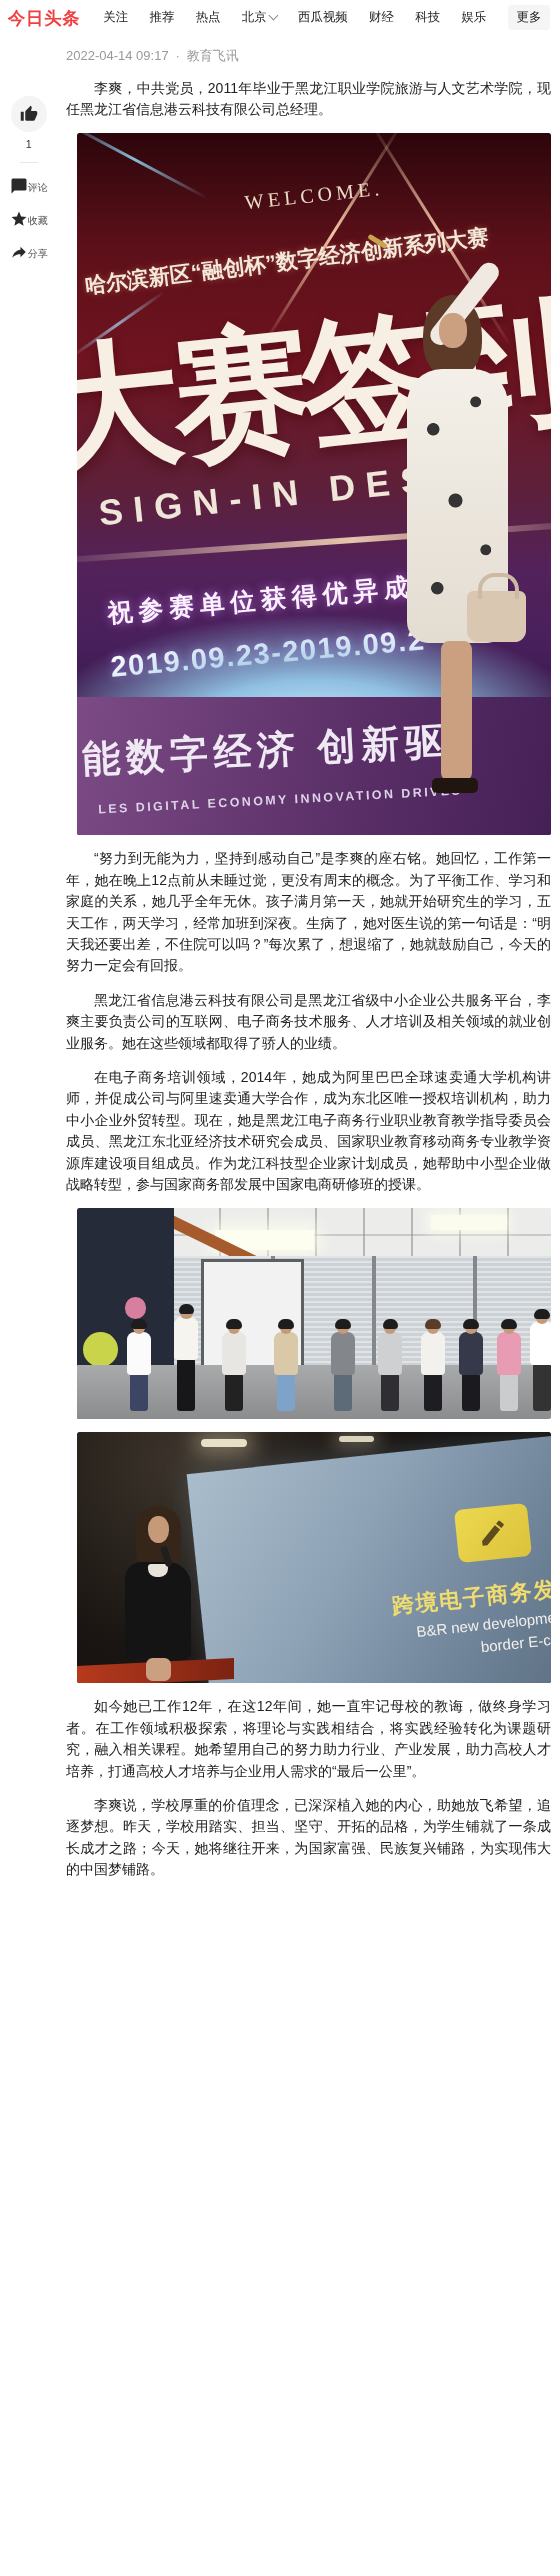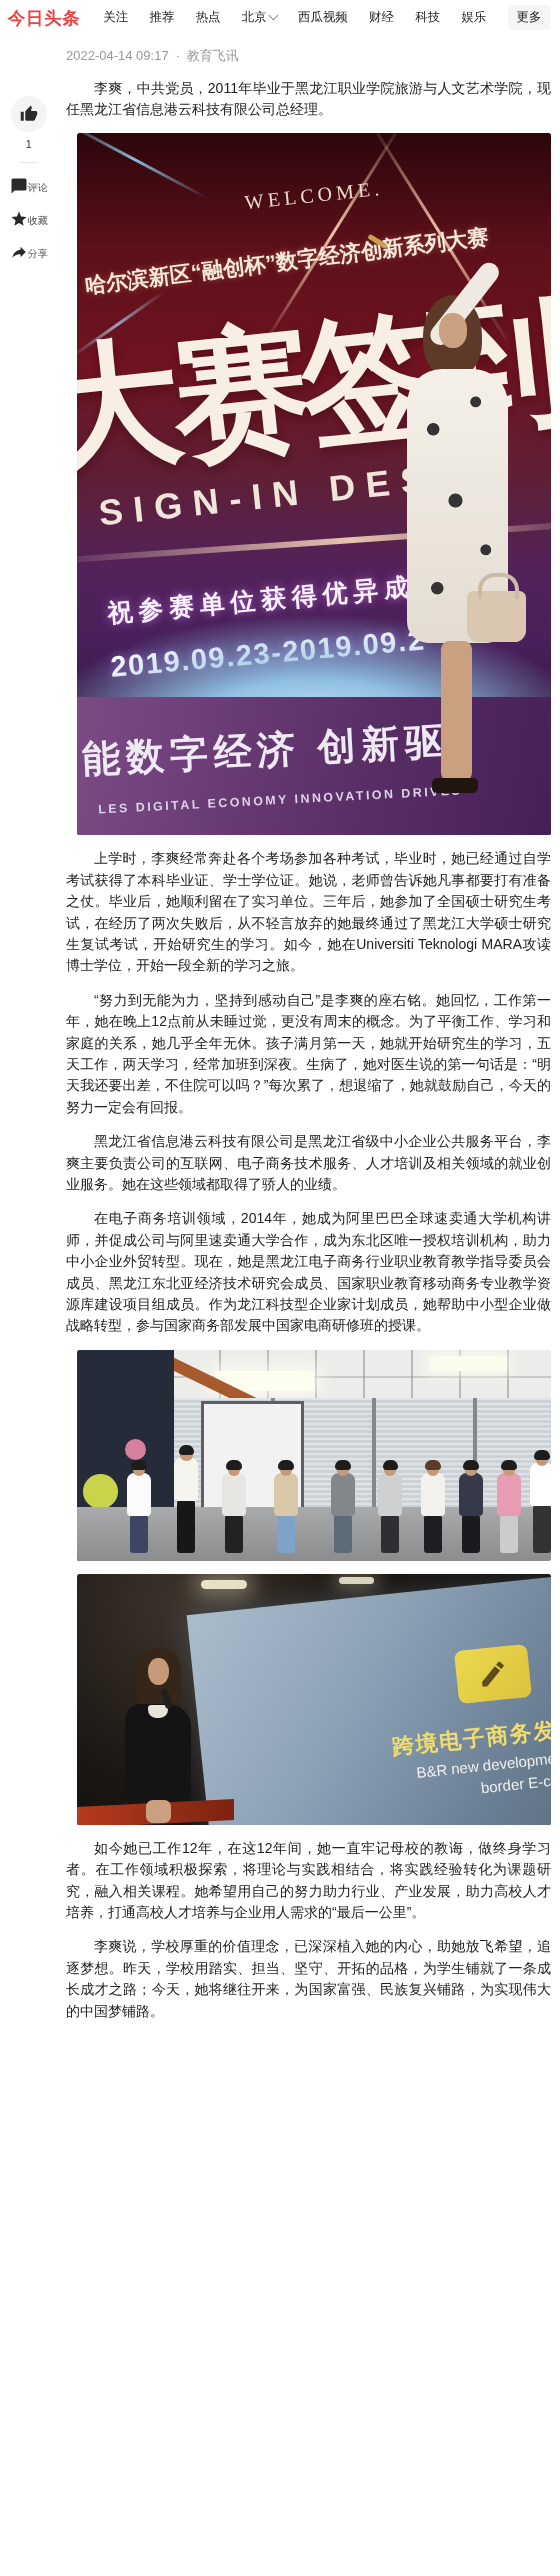--- a/index.html
+++ b/index.html
@@ -227,21 +227,20 @@
         <div class="w-arm"></div>
         <div class="w-pen"></div>
         <div class="w-hair"></div>
         <div class="w-face"></div>
         <div class="w-coat"></div>
         <div class="w-bag"></div>
         <div class="w-legs"></div>
         <div class="w-shoes"></div>
       </figure>
 
-      <p>上学时，李爽经常奔赴各个考场参加各种考试，毕业时，她已经通过自学考试获得了本科毕业证、学士学位证。她说，老师曾告诉她凡事都要打有准备之仗。毕业后，她顺利留在了实习单位。三年后，她参加了全国硕士研究生考试，在经历了两次失败后，从不轻言放弃的她最终通过了黑龙江大学硕士研究生复试考试，开始研究生的学习。如今，她在Universiti Teknologi MARA攻读博士学位，开始一段全新的学习之旅。</p>
       <p>“努力到无能为力，坚持到感动自己”是李爽的座右铭。她回忆，工作第一年，她在晚上12点前从未睡过觉，更没有周末的概念。为了平衡工作、学习和家庭的关系，她几乎全年无休。孩子满月第一天，她就开始研究生的学习，五天工作，两天学习，经常加班到深夜。生病了，她对医生说的第一句话是：“明天我还要出差，不住院可以吗？”每次累了，想退缩了，她就鼓励自己，今天的努力一定会有回报。</p>
       <p>黑龙江省信息港云科技有限公司是黑龙江省级中小企业公共服务平台，李爽主要负责公司的互联网、电子商务技术服务、人才培训及相关领域的就业创业服务。她在这些领域都取得了骄人的业绩。</p>
       <p>在电子商务培训领域，2014年，她成为阿里巴巴全球速卖通大学机构讲师，并促成公司与阿里速卖通大学合作，成为东北区唯一授权培训机构，助力中小企业外贸转型。现在，她是黑龙江电子商务行业职业教育教学指导委员会成员、黑龙江东北亚经济技术研究会成员、国家职业教育移动商务专业教学资源库建设项目组成员。作为龙江科技型企业家计划成员，她帮助中小型企业做战略转型，参与国家商务部发展中国家电商研修班的授课。</p>
 
       <figure class="img2">
         <div class="img2-bg"></div>
         <div class="img2-ceiling"></div>
         <div class="img2-light"></div>
         <div class="img2-light2"></div>
         <div class="img2-beam"></div>

